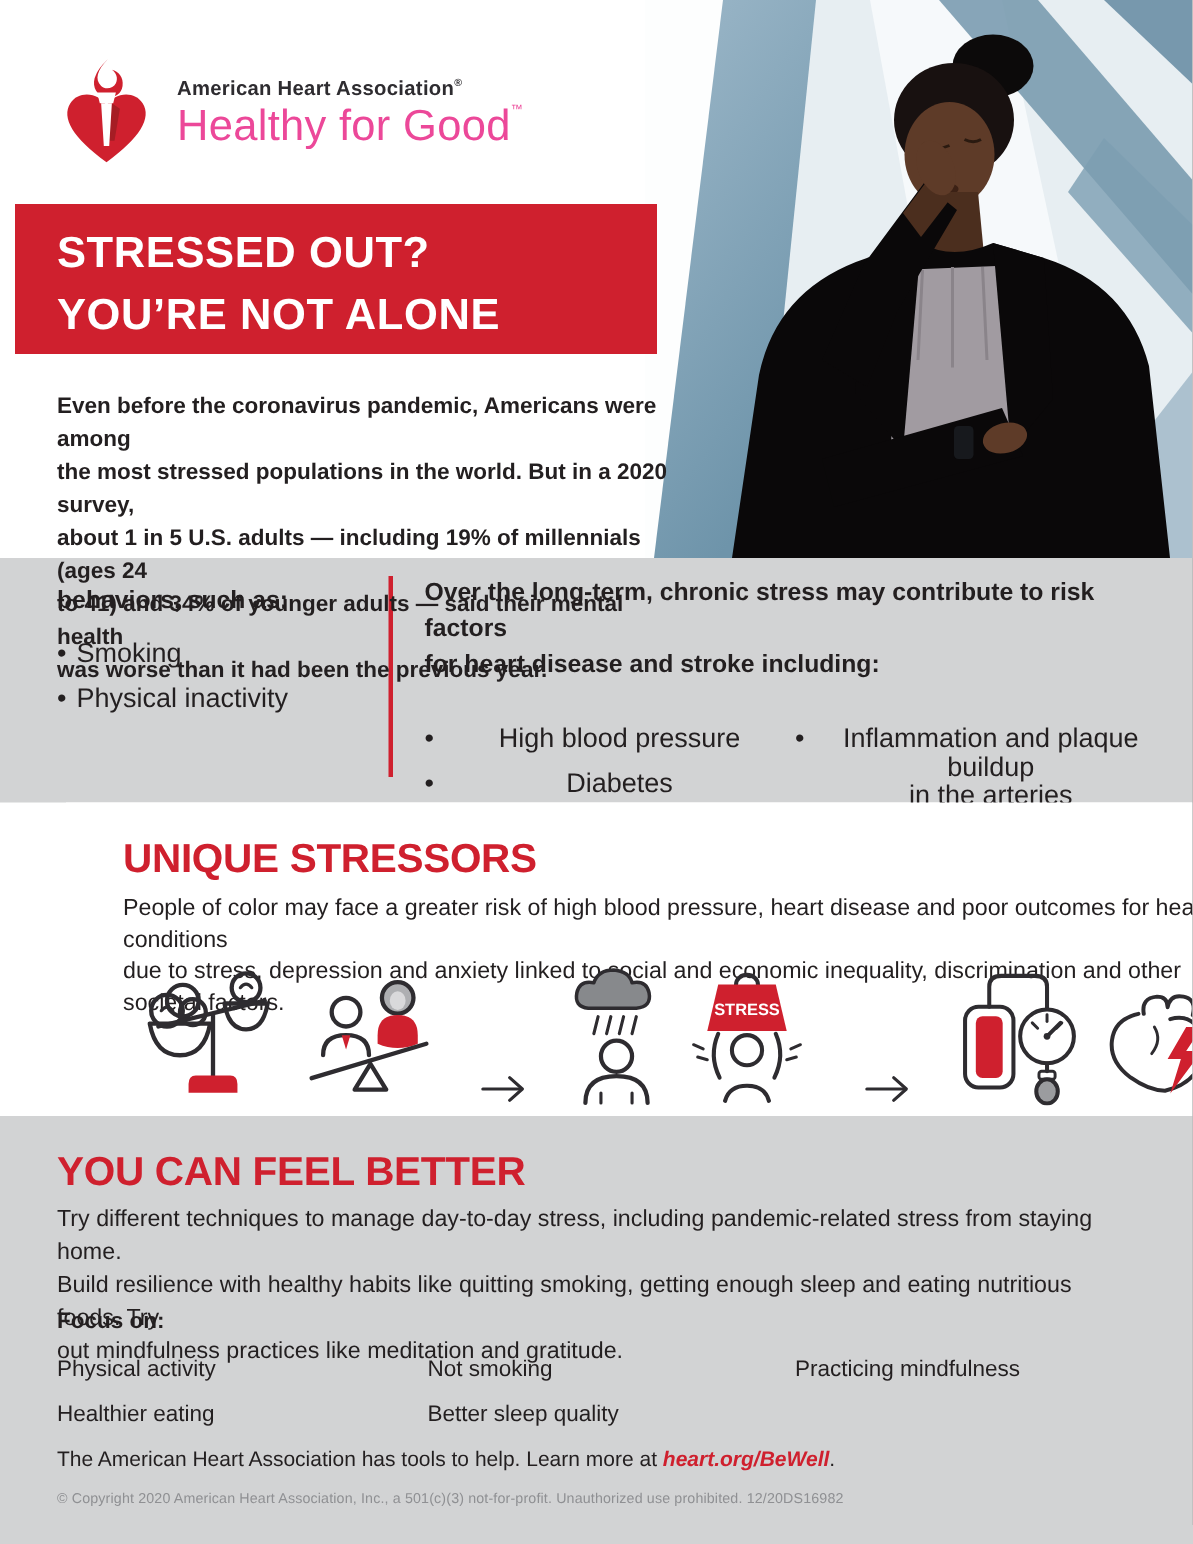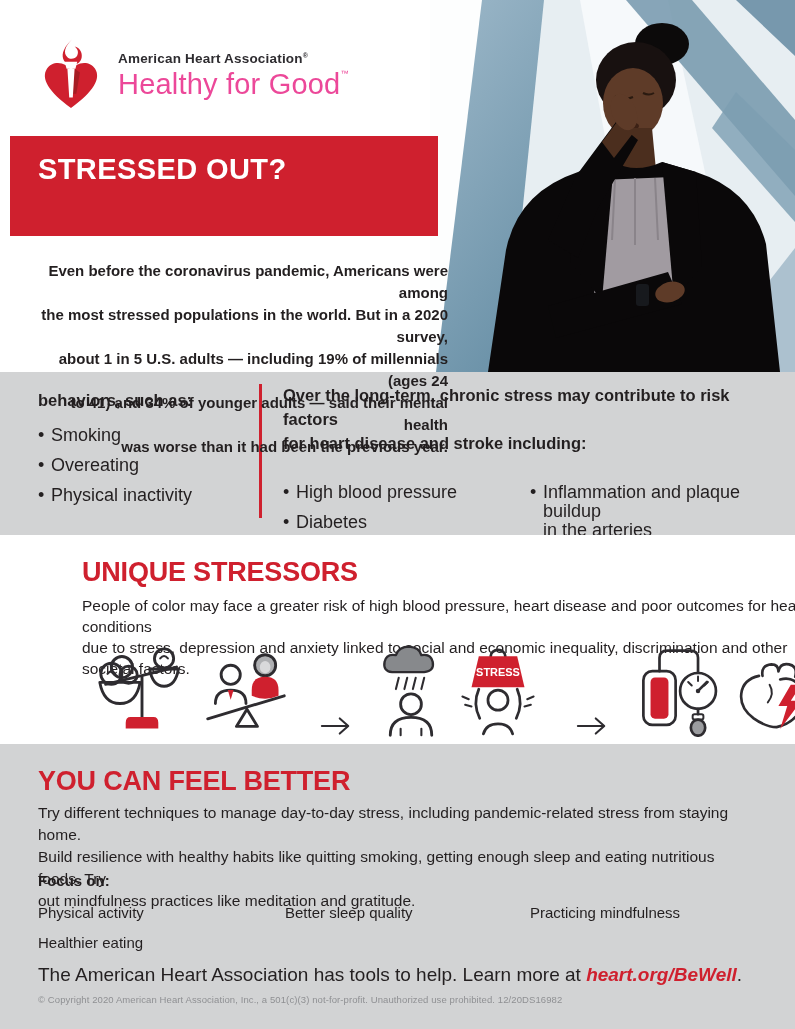--- a/index.html
+++ b/index.html
@@ -13,51 +13,51 @@
   .org{font-size:13.5px;font-weight:bold;color:#2e2c30;letter-spacing:.2px;}
   .org sup{font-size:7px;}
   .brand{font-size:29px;color:#ec4899;letter-spacing:.2px;margin-top:2px;}
   .brand sup{font-size:8px;vertical-align:18px;}
   
   .title-box{position:absolute;left:10px;top:136px;width:428px;height:100px;background:#cf202e;
              color:#fff;z-index:3;padding:13px 0 16px 28px;box-sizing:border-box;
              font-weight:800;font-size:29px;letter-spacing:.4px;line-height:41px;}
   
   .intro{position:absolute;left:38px;top:260px;width:410px;z-index:3;
-         font-size:15px;font-weight:bold;line-height:22px;text-align:right;}
+         font-size:15px;font-weight:bold;line-height:22px;}
   
   .band1{position:absolute;left:0;top:372px;width:795px;height:163px;background:#d2d3d4;z-index:2;}
   .behaviors{position:absolute;left:38px;top:16px;width:210px;}
   .col-head{font-size:16.5px;font-weight:bold;line-height:24px;}
   ul.blist{list-style:none;margin:14px 0 0 0;padding:0;font-size:18px;}
   ul.blist li{position:relative;padding-left:13px;margin-bottom:11px;line-height:19px;}
   ul.blist li::before{content:"•";position:absolute;left:0;top:0;}
   .divider{position:absolute;left:259px;top:12px;width:3px;height:134px;background:#cf202e;}
   .risks{position:absolute;left:283px;top:11px;width:495px;}
-  .risk-cols{display:flex;margin-top:14px;}
+  .risk-cols{display:flex;margin-top:14px;text-align:center;}
   .risk-col1{width:247px;}
   .risk-col2{width:248px;}
   
   .unique{position:absolute;left:16px;top:535px;width:795px;height:209px;background:#fff;z-index:2;margin-left:28px;}
   .red-h{position:absolute;left:38px;top:22px;font-size:27px;font-weight:800;color:#cf202e;
          letter-spacing:-.2px;}
   .unique-body{position:absolute;left:38px;top:60px;width:740px;font-size:15.5px;line-height:21px;}
   .icons-row{position:absolute;left:52px;top:106px;height:96px;display:flex;align-items:flex-end;}
   .icons-row svg{flex:none;}
   .ico{stroke:#2e2c30;stroke-width:3;fill:none;stroke-linecap:round;stroke-linejoin:round;}
   .ico2{stroke:#2e2c30;stroke-width:2.2;fill:none;stroke-linecap:round;stroke-linejoin:round;}
   
   .better{position:absolute;left:0;top:744px;width:795px;height:285px;background:#d2d3d4;z-index:2;padding-left:37px;}
   .better-body{position:absolute;left:38px;top:58px;width:710px;font-size:15.5px;line-height:22px;}
   .focus-label{position:absolute;left:38px;top:128px;font-size:15px;font-weight:bold;}
   .focus-grid{position:absolute;left:38px;top:154px;width:720px;}
   .focus-col{position:absolute;top:0;font-size:15px;line-height:30px;}
   .fc1{left:0;} .fc2{left:247px;} .fc3{left:492px;}
   
-  .footer-line{position:absolute;left:38px;top:220px;font-size:19px;color:#231f20;}
+  .footer-line{position:absolute;left:38px;top:220px;font-size:14px;color:#231f20;}
   .footer-line .lnk{color:#cf202e;font-weight:bold;font-style:italic;text-decoration:none;}
   .copyright{position:absolute;left:38px;top:250px;font-size:9.5px;color:#8f9093;letter-spacing:.1px;}
 </style>
 </head>
 <body>
 
 <div class="page">
 
   <svg class="photo" viewBox="0 0 365 372" xmlns="http://www.w3.org/2000/svg">
     <defs>
@@ -104,38 +104,38 @@
       <polygon points="33,34 41,34 39,66 35,66" fill="#ffffff"></polygon>
     </svg>
     <div class="logo-text">
       <div class="org"><span>American Heart Association</span><sup>®</sup></div>
       <div class="brand"><span>Healthy for Good</span><sup>™</sup></div>
     </div>
   </div>
 
   <div class="title-box">
     <div>STRESSED OUT?</div>
+    <div>YOU’RE NOT ALONE</div>
   </div>
 
   <div class="intro">
     <div>Even before the coronavirus pandemic, Americans were among</div>
     <div>the most stressed populations in the world. But in a 2020 survey,</div>
     <div>about 1 in 5 U.S. adults — including 19% of millennials (ages 24</div>
     <div>to 41) and 34% of younger adults — said their mental health</div>
     <div>was worse than it had been the previous year.</div>
   </div>
 
   <div class="band1">
     <div class="behaviors">
       <div class="col-head">
         <div>behaviors, such as:</div>
       </div>
       <ul class="blist">
         <li>Smoking</li>
-        <li>Overeating</li>
         <li>Physical inactivity</li>
       </ul>
     </div>
     <div class="divider"></div>
     <div class="risks">
       <div class="col-head">
         <div>Over the long-term, chronic stress may contribute to risk factors</div>
         <div>for heart disease and stroke including:</div>
       </div>
       <div class="risk-cols">
@@ -254,20 +254,21 @@
       <div>Build resilience with healthy habits like quitting smoking, getting enough sleep and eating nutritious foods. Try</div>
       <div>out mindfulness practices like meditation and gratitude.</div>
     </div>
     <div class="focus-label">Focus on:</div>
     <div class="focus-grid">
       <div class="focus-col fc1">
         <div>Physical activity</div>
         <div>Healthier eating</div>
       </div>
       <div class="focus-col fc2">
+        <div>Not smoking</div>
         <div>Better sleep quality</div>
       </div>
       <div class="focus-col fc3">
         <div>Practicing mindfulness</div>
       </div>
     </div>
     <div class="footer-line">
       <span>The American Heart Association has tools to help. Learn more at </span><a href="#" class="lnk">heart.org/BeWell</a><span>.</span>
     </div>
     <div class="copyright">© Copyright 2020 American Heart Association, Inc., a 501(c)(3) not-for-profit. Unauthorized use prohibited.  12/20DS16982</div>

